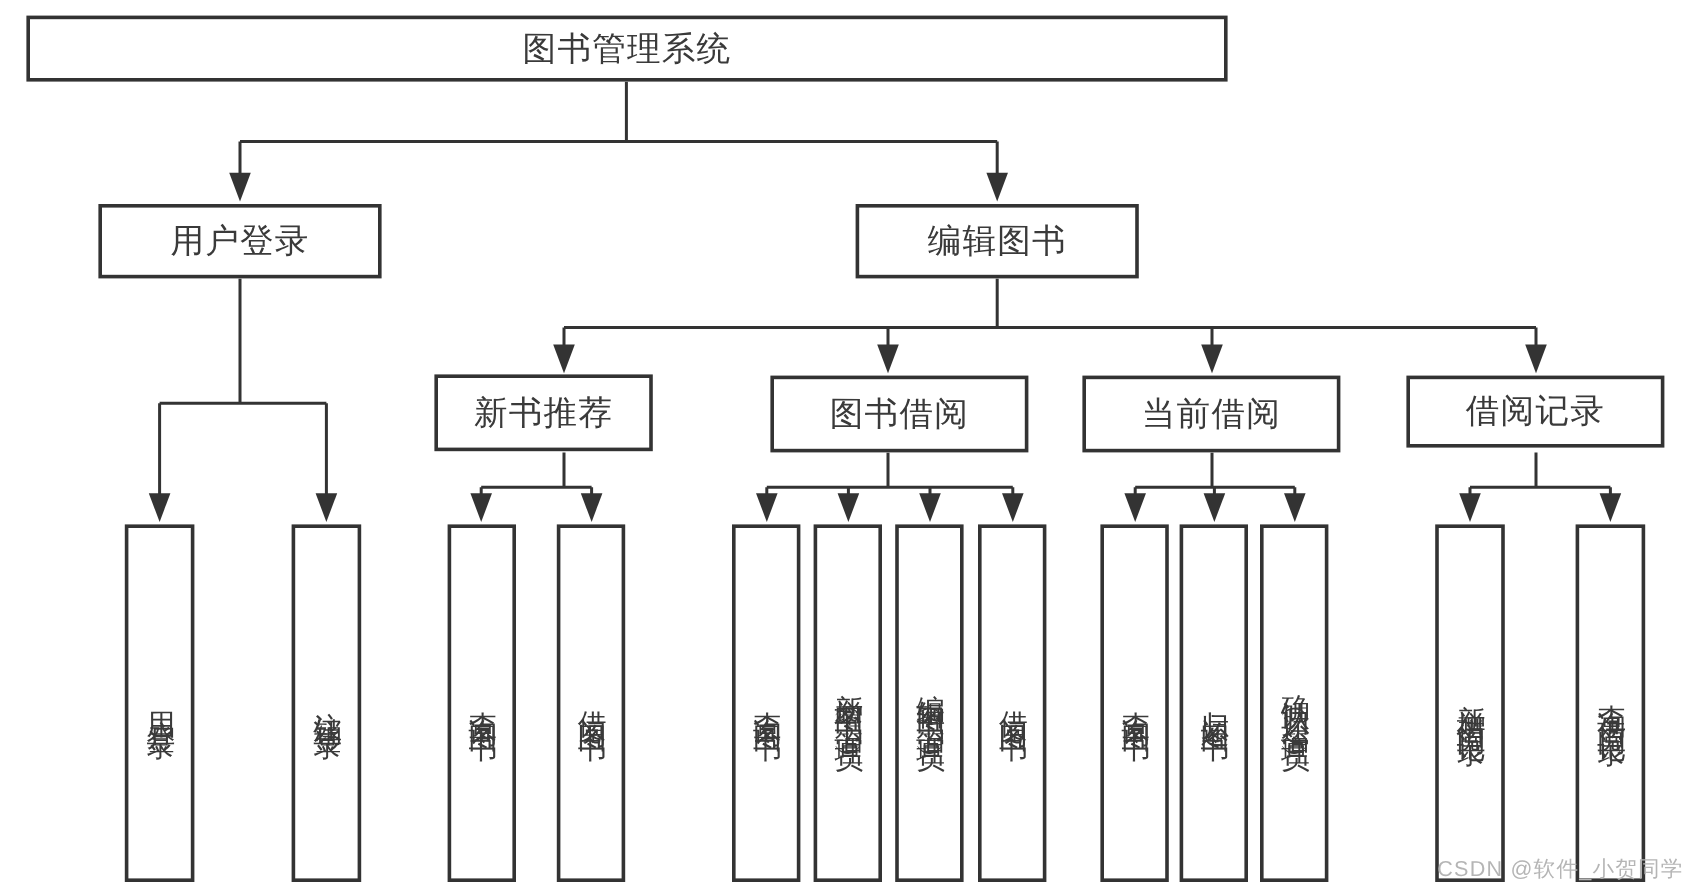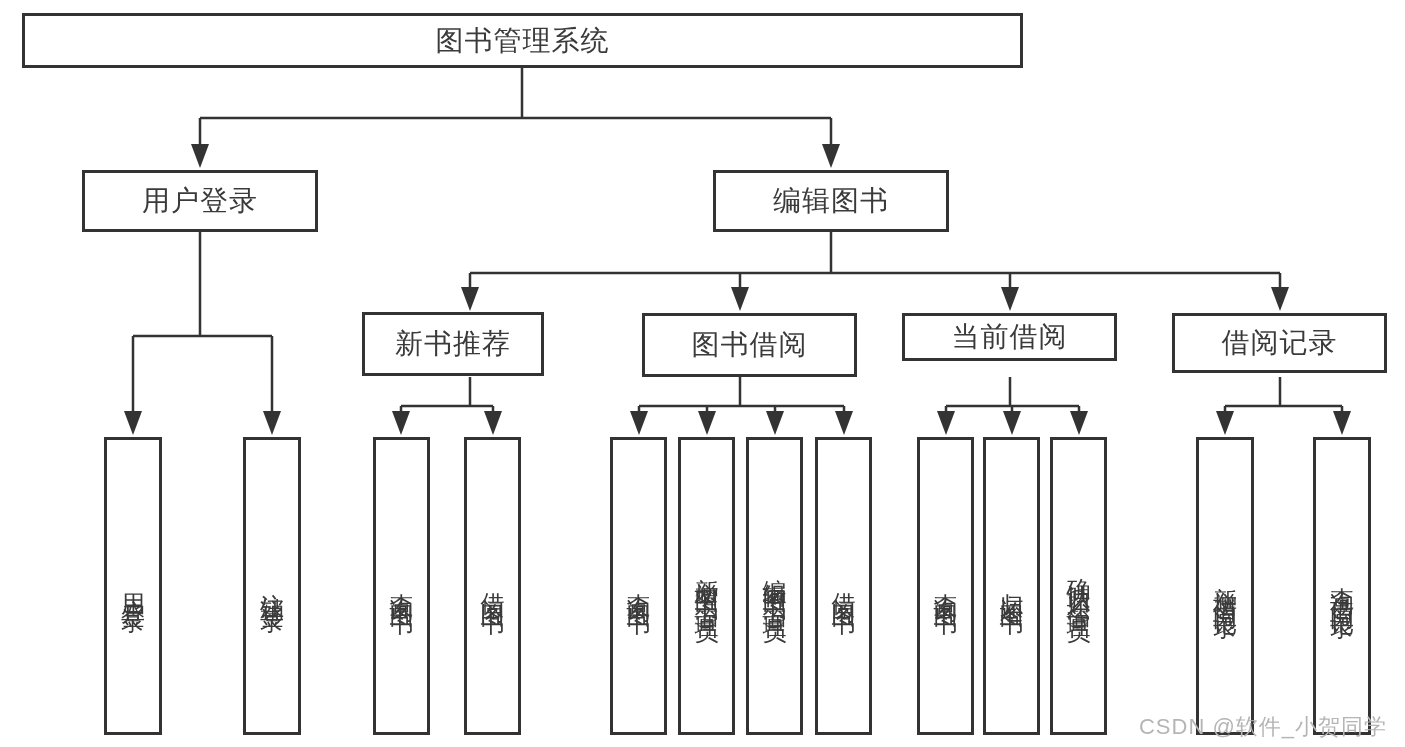--- a/index.html
+++ b/index.html
@@ -30,22 +30,22 @@
   .vbox{
     writing-mode:vertical-rl;
     text-orientation:mixed;
     font-size:24px;
     letter-spacing:6px;
     line-height:1;
   }
   .watermark{
     position:absolute;
     top:712px;
-    right:18px;
-    font-size:22px;
+    right:2px;
+    font-size:18px;
     color:#b5b5b5;
     letter-spacing:1px;
     white-space:nowrap;
   }
 </style>
 </head>
 <body>
 
 <div class="canvas">
 
@@ -96,21 +96,21 @@
     </g>
   </svg>
 
   <div class="box hbox" style="left:22px;top:13px;width:1001px;height:55px">图书管理系统</div>
 
   <div class="box hbox" style="left:82px;top:170px;width:236px;height:62px">用户登录</div>
   <div class="box hbox" style="left:713px;top:170px;width:236px;height:62px">编辑图书</div>
 
   <div class="box hbox" style="left:362px;top:312px;width:182px;height:64px">新书推荐</div>
   <div class="box hbox" style="left:642px;top:313px;width:215px;height:64px">图书借阅</div>
-  <div class="box hbox" style="left:902px;top:313px;width:215px;height:48px">当前借阅</div>
+  <div class="box hbox" style="left:902px;top:313px;width:215px;height:64px">当前借阅</div>
   <div class="box hbox" style="left:1172px;top:313px;width:215px;height:60px">借阅记录</div>
 
   <div class="box vbox" style="left:104px;top:437px;width:58px;height:298px">用户登录</div>
   <div class="box vbox" style="left:243px;top:437px;width:58px;height:298px">注销登录</div>
 
   <div class="box vbox" style="left:373px;top:437px;width:57px;height:298px">查询图书</div>
   <div class="box vbox" style="left:464px;top:437px;width:57px;height:298px">借阅图书</div>
 
   <div class="box vbox" style="left:610px;top:437px;width:57px;height:298px">查询图书</div>
   <div class="box vbox" style="left:678px;top:437px;width:57px;height:298px">新增图书（管理员）</div>

